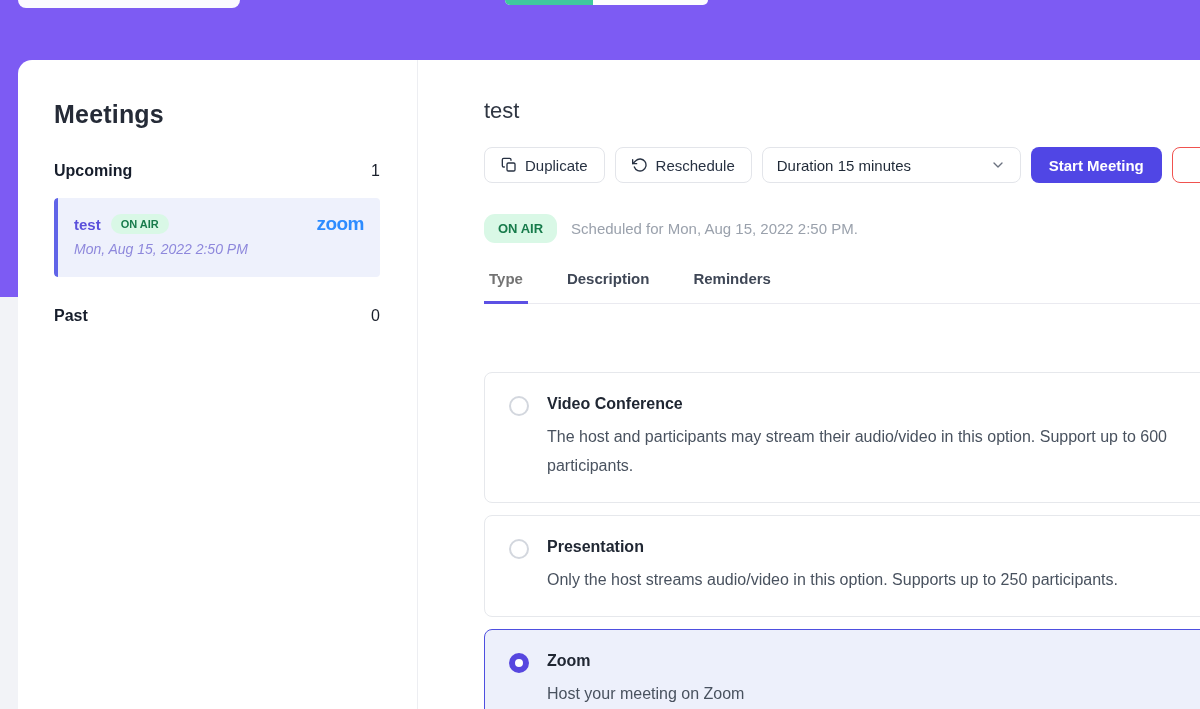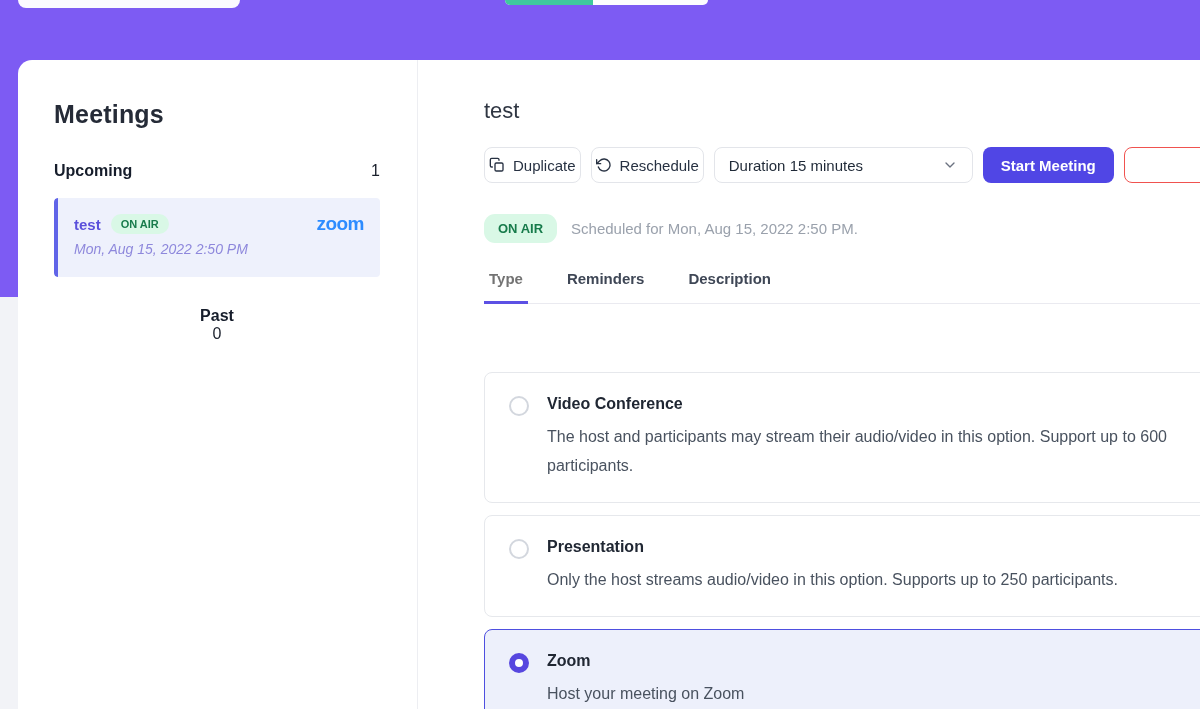--- a/index.html
+++ b/index.html
@@ -57,31 +57,31 @@
   }
   .mi-row1 { display:flex; align-items:center; }
   .mi-name { font-size:15px; font-weight:bold; color:#5A50DB; }
   .pill {
     display:inline-block; background:#D9F8E6; color:#177B4B;
     font-weight:bold; border-radius:11px;
   }
   .mi-pill { font-size:11px; padding:4px 10px; margin-left:10px; }
   .mi-logo { margin-left:auto; font-size:19px; font-weight:bold; color:#2D8CFF; letter-spacing:-0.5px; }
   .mi-date { margin-top:6px; font-size:14px; color:#8E88DC;font-style:italic; }
-  .past-section { margin-top:30px;flex-direction:column; }
+  .past-section { margin-top:30px; }
 
   
   .main { flex:1; padding:38px 0 0 66px; min-width:0; }
   .main-title { font-size:22px; font-weight:normal; color:#2F3642; }
 
   .toolbar { margin-top:23px; display:flex; gap:10px; align-items:center; }
   .btn {
     height:36px; display:flex; align-items:center; gap:8px;
     background:#fff; border:1px solid #E3E5EA; border-radius:8px;
-    padding:0 4px; font-family:inherit; font-size:15px; color:#273142; cursor:pointer;
+    padding:0 16px; font-family:inherit; font-size:15px; color:#273142; cursor:pointer;
     white-space:nowrap;
   }
   .btn svg { flex:0 0 auto; }
   .select-btn { width:259px; padding:0 14px; justify-content:space-between; color:#1F2937;gap:36px; }
   .primary-btn {
     height:36px; border:none; background:#5046E5; color:#fff; border-radius:8px;
     padding:8px 18px; font-family:inherit; font-size:15px; font-weight:bold; cursor:pointer;
     white-space:nowrap;
   }
   .danger-btn {
@@ -189,22 +189,22 @@
       <button class="danger-btn"></button>
     </div>
 
     <div class="status-row">
       <span class="pill status-pill">ON AIR</span>
       <span class="status-text">Scheduled for Mon, Aug 15, 2022 2:50 PM.</span>
     </div>
 
     <div class="tabs">
       <div class="tab active">Type</div>
+      <div class="tab">Description</div>
       <div class="tab">Reminders</div>
-      <div class="tab">Description</div>
     </div>
 
     <div class="options">
 
       <div class="option-card">
         <span class="radio"></span>
         <div>
           <div class="opt-title">Video Conference</div>
           <div class="opt-desc">The host and participants may stream their audio/video in this option. Support up to 600 participants.</div>
         </div>

